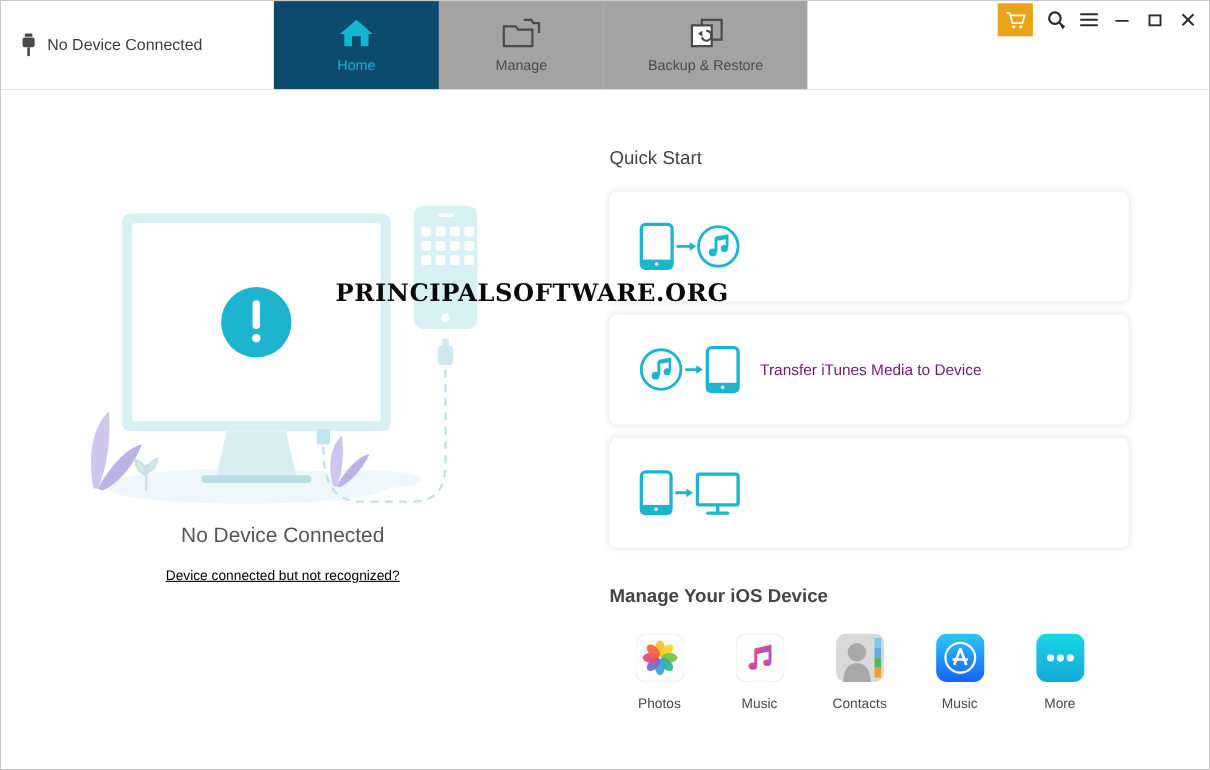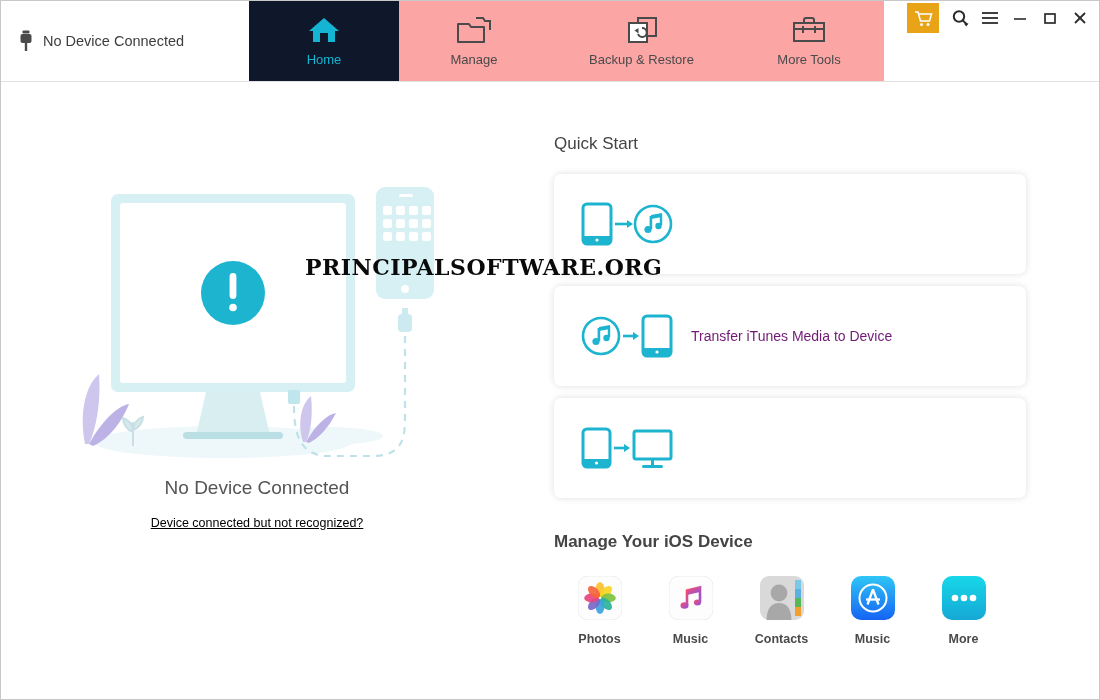--- a/index.html
+++ b/index.html
@@ -38,23 +38,23 @@
   }
   .plug-icon { width:14px; height:22px; display:block; }
 
   .tabs { display:flex; align-items:stretch; }
   .tab {
     width:150px;
     display:flex; flex-direction:column;
     align-items:center; justify-content:center;
     gap:7px;
     cursor:pointer;
-    background:#fca5a5;
-  }
-  .tab.active { background:#0f172a; }
+    background:#a3a3a3;
+  }
+  .tab.active { background:#0c4a6e; }
   .tab .tab-ico { height:30px; display:flex; align-items:flex-end; }
   .tab .tab-label { font-size:13px; color:#4a4a4a; }
   .tab.active .tab-label { color:#14b4d2; }
 
   .tab-backup { width:185px; }
   .tab-moretools { width:150px; }
 
   
   .wincluster {
     position:absolute;
@@ -140,21 +140,21 @@
   .qs-icon { width:110px; flex:0 0 110px; display:flex; align-items:center; }
   .qs-label { font-size:14px; color:#701a75; }
 
   .manage-title {
     font-size:17px;
     color:#444;
     font-weight:700;
     margin-top:34px;
     margin-bottom:24px;
   }
-  .app-grid { display:flex; gap:0px;font-weight:bold; }
+  .app-grid { display:flex; gap:0px; }
   .app-item {
     width:91px;
     display:flex; flex-direction:column; align-items:center;
     gap:8px;
     cursor:pointer;
   }
   .app-item .app-label { font-size:12.5px; color:#4a4a4a; }
   .app-ico { width:44px; height:44px; }
 
   
@@ -216,32 +216,20 @@
           <svg width="34" height="30" viewBox="0 0 34 30">
             <path d="M13 3 L31 3 L31 21 L13 21 Z" fill="none" stroke="#4a4a4a" stroke-width="2"></path>
             <path d="M4 8 L22 8 L22 27 L4 27 Z" fill="#fff" stroke="#4a4a4a" stroke-width="2"></path>
             <path d="M17 13 a4.5 4.5 0 1 1 -4 6" fill="none" stroke="#4a4a4a" stroke-width="2"></path>
             <path d="M9.5 15.5 L13.5 13 L13.5 18.5 Z" fill="#4a4a4a"></path>
           </svg>
         </span>
         <span class="tab-label">Backup &amp; Restore</span>
       </div>
 
-      <div class="tab tab-moretools">
-        <span class="tab-ico">
-          <svg width="36" height="30" viewBox="0 0 36 30">
-            <path d="M13 8 L13 5 a2 2 0 0 1 2 -2 L21 3 a2 2 0 0 1 2 2 L23 8" fill="none" stroke="#4a4a4a" stroke-width="2"></path>
-            <rect x="3" y="8" width="30" height="18" fill="none" stroke="#4a4a4a" stroke-width="2"></rect>
-            <line x1="3" y1="14" x2="33" y2="14" stroke="#4a4a4a" stroke-width="2"></line>
-            <line x1="12" y1="11" x2="12" y2="18" stroke="#4a4a4a" stroke-width="2"></line>
-            <line x1="24" y1="11" x2="24" y2="18" stroke="#4a4a4a" stroke-width="2"></line>
-          </svg>
-        </span>
-        <span class="tab-label">More Tools</span>
-      </div>
 
     </div>
 
     <div class="wincluster">
 
       <div class="cart-btn">
         <svg width="19" height="17" viewBox="0 0 19 17">
           <path d="M1 2 L4 2 L6.5 11 L15.5 11 L17.5 4 L5 4" fill="none" stroke="#fff" stroke-width="1.6"></path>
           <circle cx="7.5" cy="14.4" r="1.5" fill="#fff"></circle>
           <circle cx="14" cy="14.4" r="1.5" fill="#fff"></circle>

